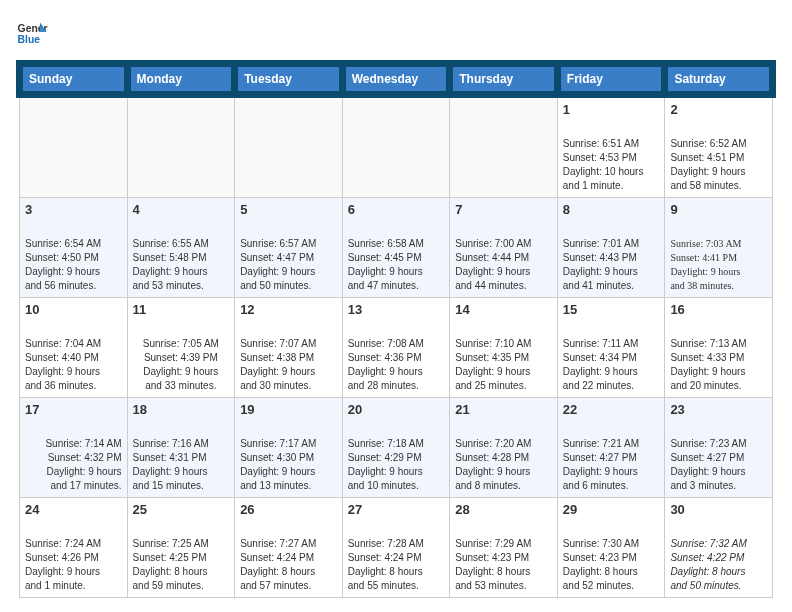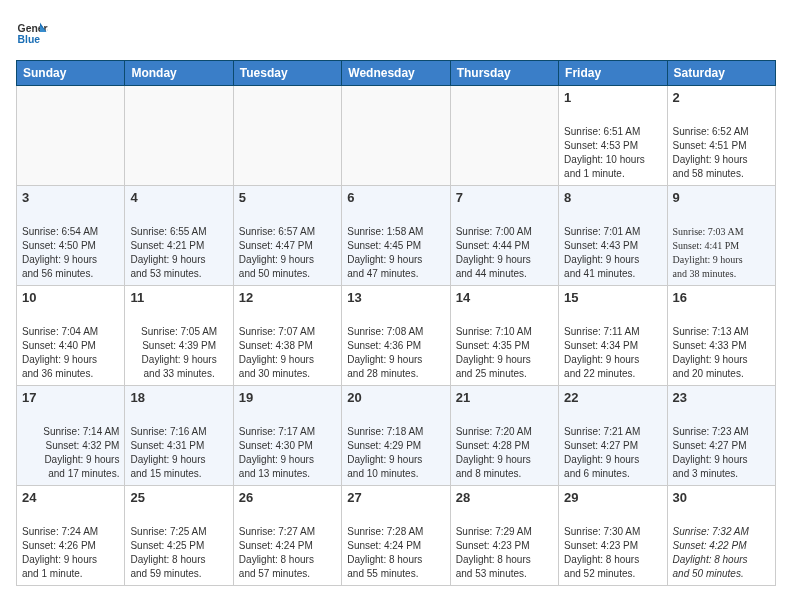--- a/index.html
+++ b/index.html
@@ -42,21 +42,21 @@
       border-collapse: collapse;
       border: 1px solid #ccc;
     }
     .calendar th {
       background: #3a7ec8;
       color: #fff;
       font-size: 12px;
       font-weight: bold;
       padding: 5px 6px;
       text-align: left;
-      border: 1px solid #0c4a6e;
+      border: 7px solid #0c4a6e;
     }
     .calendar td {
       vertical-align: top;
       padding: 4px 5px;
       border: 1px solid #ccc;
       font-size: 10.5px;
       color: #333;
       width: 107px;
       min-height: 80px;
       background: #fff;
@@ -143,34 +143,34 @@
         <td>
           <span class="day-num">3</span>
           <div class="day-info" style="white-space: pre-line;">Sunrise: 6:54 AM
 Sunset: 4:50 PM
 Daylight: 9 hours
 and 56 minutes.</div>
         </td>
         <td>
           <span class="day-num">4</span>
           <div class="day-info" style="white-space: pre-line;">Sunrise: 6:55 AM
-Sunset: 4:21 PM
+Sunset: 5:48 PM
 Daylight: 9 hours
 and 53 minutes.</div>
         </td>
         <td>
           <span class="day-num">5</span>
           <div class="day-info" style="white-space: pre-line;">Sunrise: 6:57 AM
 Sunset: 4:47 PM
 Daylight: 9 hours
 and 50 minutes.</div>
         </td>
         <td>
           <span class="day-num">6</span>
-          <div class="day-info" style="white-space: pre-line;">Sunrise: 1:58 AM
+          <div class="day-info" style="white-space: pre-line;">Sunrise: 6:58 AM
 Sunset: 4:45 PM
 Daylight: 9 hours
 and 47 minutes.</div>
         </td>
         <td>
           <span class="day-num">7</span>
           <div class="day-info" style="white-space: pre-line;">Sunrise: 7:00 AM
 Sunset: 4:44 PM
 Daylight: 9 hours
 and 44 minutes.</div>

